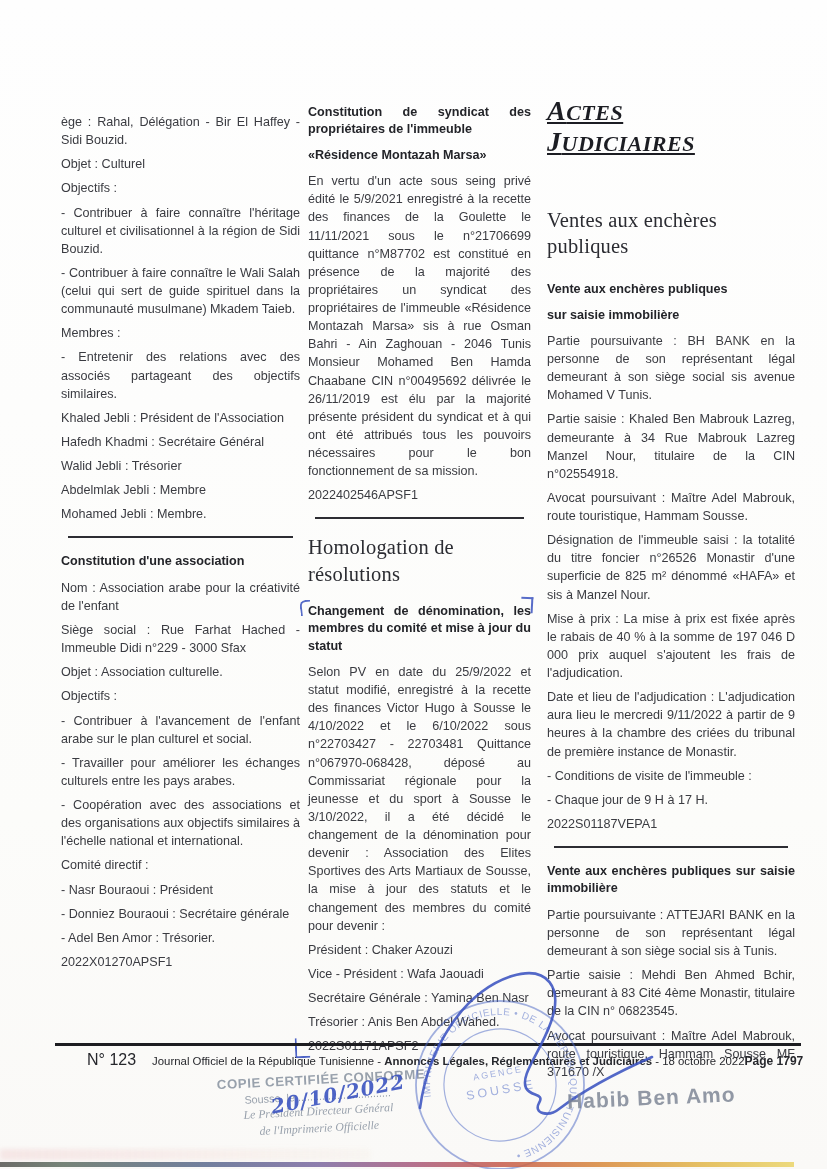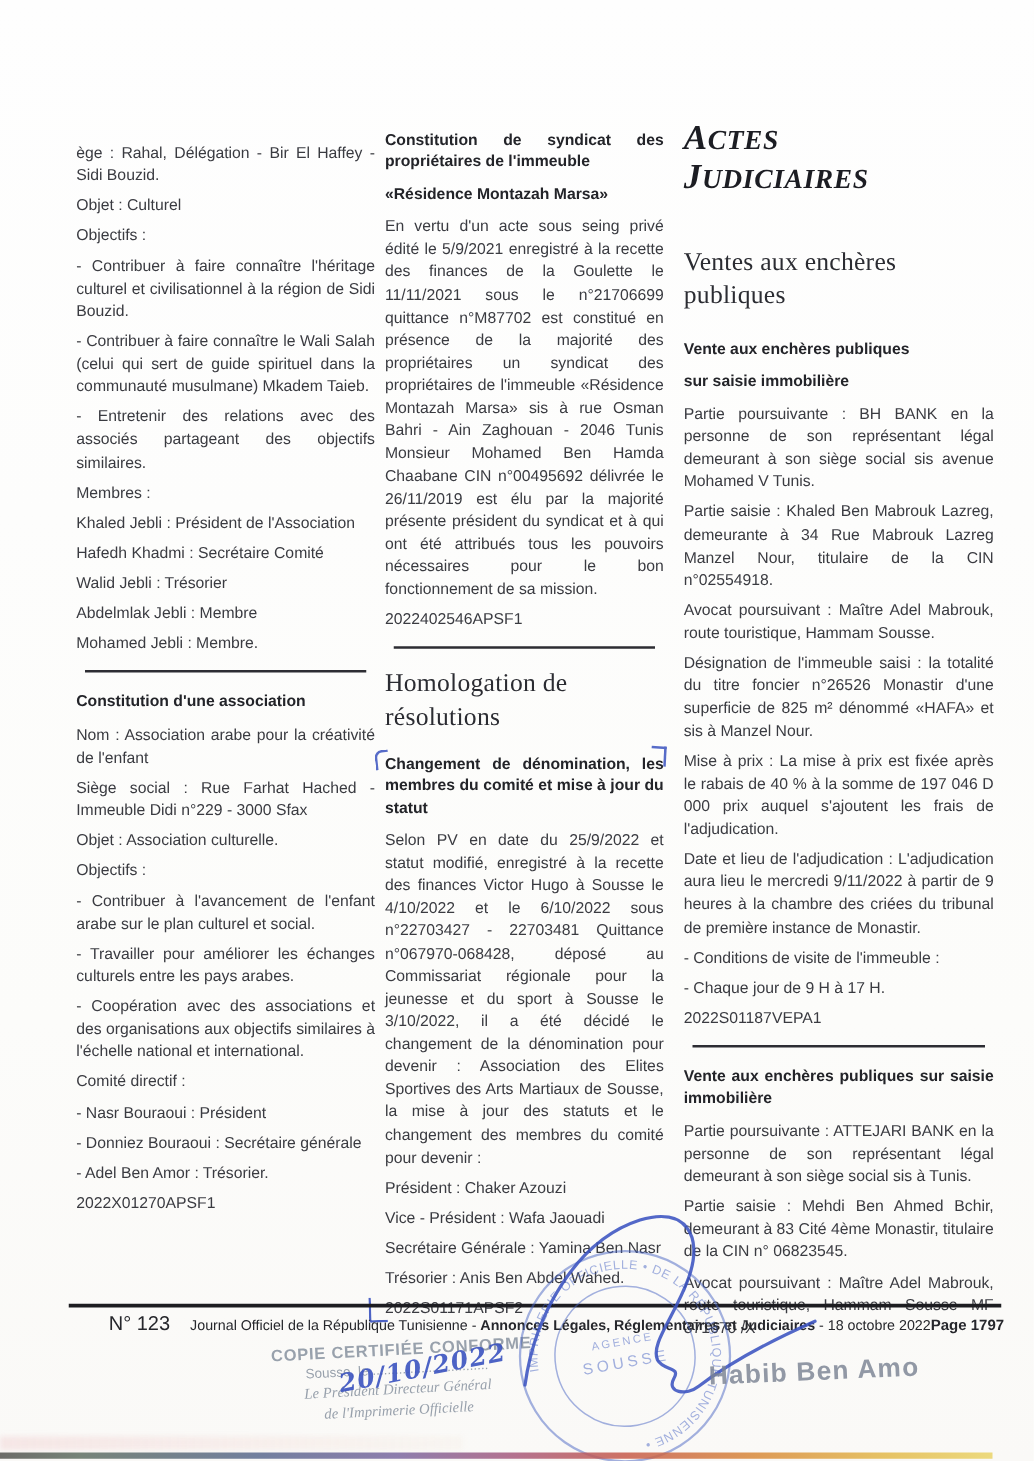--- a/index.html
+++ b/index.html
@@ -14,24 +14,24 @@
   .col-mid{left:308px;top:99px;width:223px;}
   .col-right{left:547px;top:95px;width:248px;}
 
   .p-body{margin:0 0 6px 0;text-align:justify;}
   .p-head{margin:5px 0 8px 0;font-weight:bold;color:#232429;line-height:1.38;text-align:justify;}
   .p-ref{margin:4px 0 8px 0;}
   .p-rule{height:0;border:0;border-top:2px solid #2d2d33;width:94%;margin:13px auto 15px auto;}
   .p-serif{font-family:"Liberation Serif","DejaVu Serif",serif;font-weight:normal;color:#2b2c32;
            font-size:20.5px;line-height:1.28;margin:8px 0 16px 0;letter-spacing:0.2px;}
   .p-maintitle{font-family:"Liberation Serif","DejaVu Serif",serif;font-weight:bold;font-style:italic;
-               color:#1c1d23;font-size:22px;line-height:1.12;letter-spacing:0.5px;margin:0;}
+               color:#1c1d23;font-size:22px;line-height:1.12;letter-spacing:0.5px;margin:0;text-decoration:underline;}
   .p-maintitle::first-letter{font-size:28px;}
   .p-maintitle + .p-maintitle{margin-bottom:30px;}
-  .p-maintitle + .p-serif{margin-top:39px;margin-bottom:22px;}
+  .p-maintitle + .p-serif{margin-top:49px;margin-bottom:22px;}
 
   
   .p-headbr{position:relative;}
   .p-headbr::before{content:"";position:absolute;left:-8px;top:-3px;width:9px;height:14px;
       border-left:2.4px solid var(--ink);border-top:2.4px solid var(--ink);
       border-top-left-radius:6px;transform:rotate(-6deg);opacity:.85;}
   .p-headbr::after{content:"";position:absolute;right:-2px;top:-6px;width:10px;height:14px;
       border-right:2.4px solid var(--ink);border-top:2.4px solid var(--ink);
       transform:rotate(3deg);opacity:.85;}
   
@@ -75,24 +75,24 @@
 <body>
 
 <div class="page">
 
   <div class="col col-left">
       <div class="p-body">ège : Rahal, Délégation - Bir El Haffey - Sidi Bouzid.</div>
       <div class="p-body">Objet : Culturel</div>
       <div class="p-body">Objectifs :</div>
       <div class="p-body">- Contribuer à faire connaître l'héritage culturel et civilisationnel à la région de Sidi Bouzid.</div>
       <div class="p-body">- Contribuer à faire connaître le Wali Salah (celui qui sert de guide spirituel dans la communauté musulmane) Mkadem Taieb.</div>
+      <div class="p-body">Membres :</div>
       <div class="p-body">- Entretenir des relations avec des associés partageant des objectifs similaires.</div>
-      <div class="p-body">Membres :</div>
       <div class="p-body">Khaled Jebli : Président de l'Association</div>
-      <div class="p-body">Hafedh Khadmi : Secrétaire Comité</div>
+      <div class="p-body">Hafedh Khadmi : Secrétaire Général</div>
       <div class="p-body">Walid Jebli : Trésorier</div>
       <div class="p-body">Abdelmlak Jebli : Membre</div>
       <div class="p-body">Mohamed Jebli : Membre.</div>
       <div class="p-rule"></div>
       <div class="p-head">Constitution d'une association</div>
       <div class="p-body">Nom : Association arabe pour la créativité de l'enfant</div>
       <div class="p-body">Siège social : Rue Farhat Hached - Immeuble Didi n°229 - 3000 Sfax</div>
       <div class="p-body">Objet : Association culturelle.</div>
       <div class="p-body">Objectifs :</div>
       <div class="p-body">- Contribuer à l'avancement de l'enfant arabe sur le plan culturel et social.</div>

